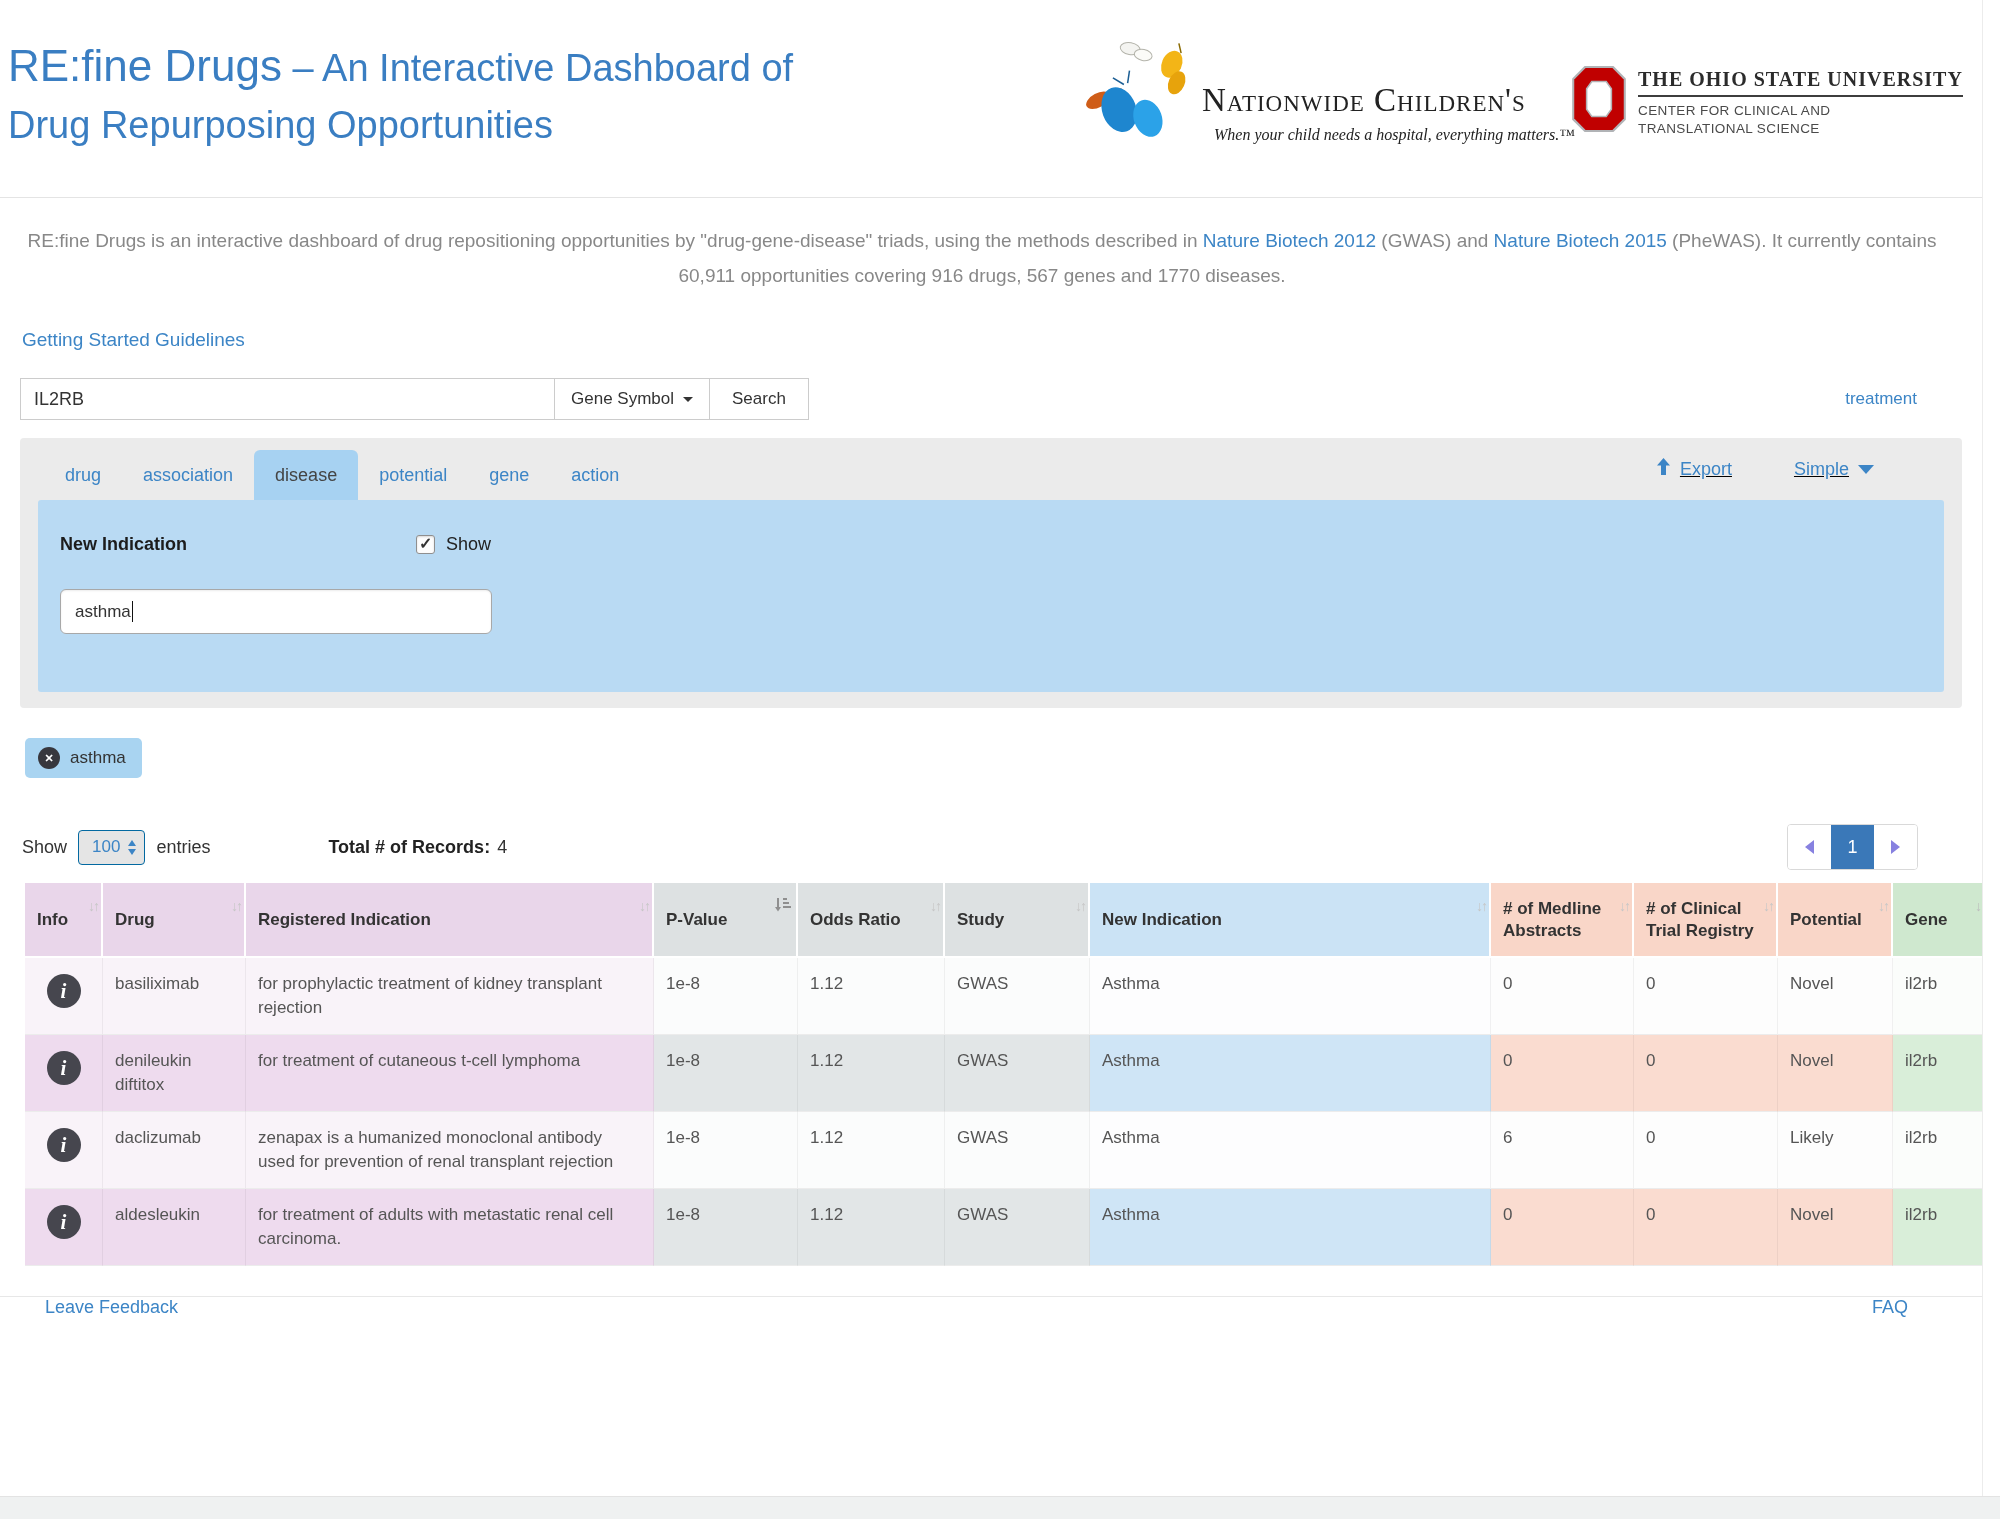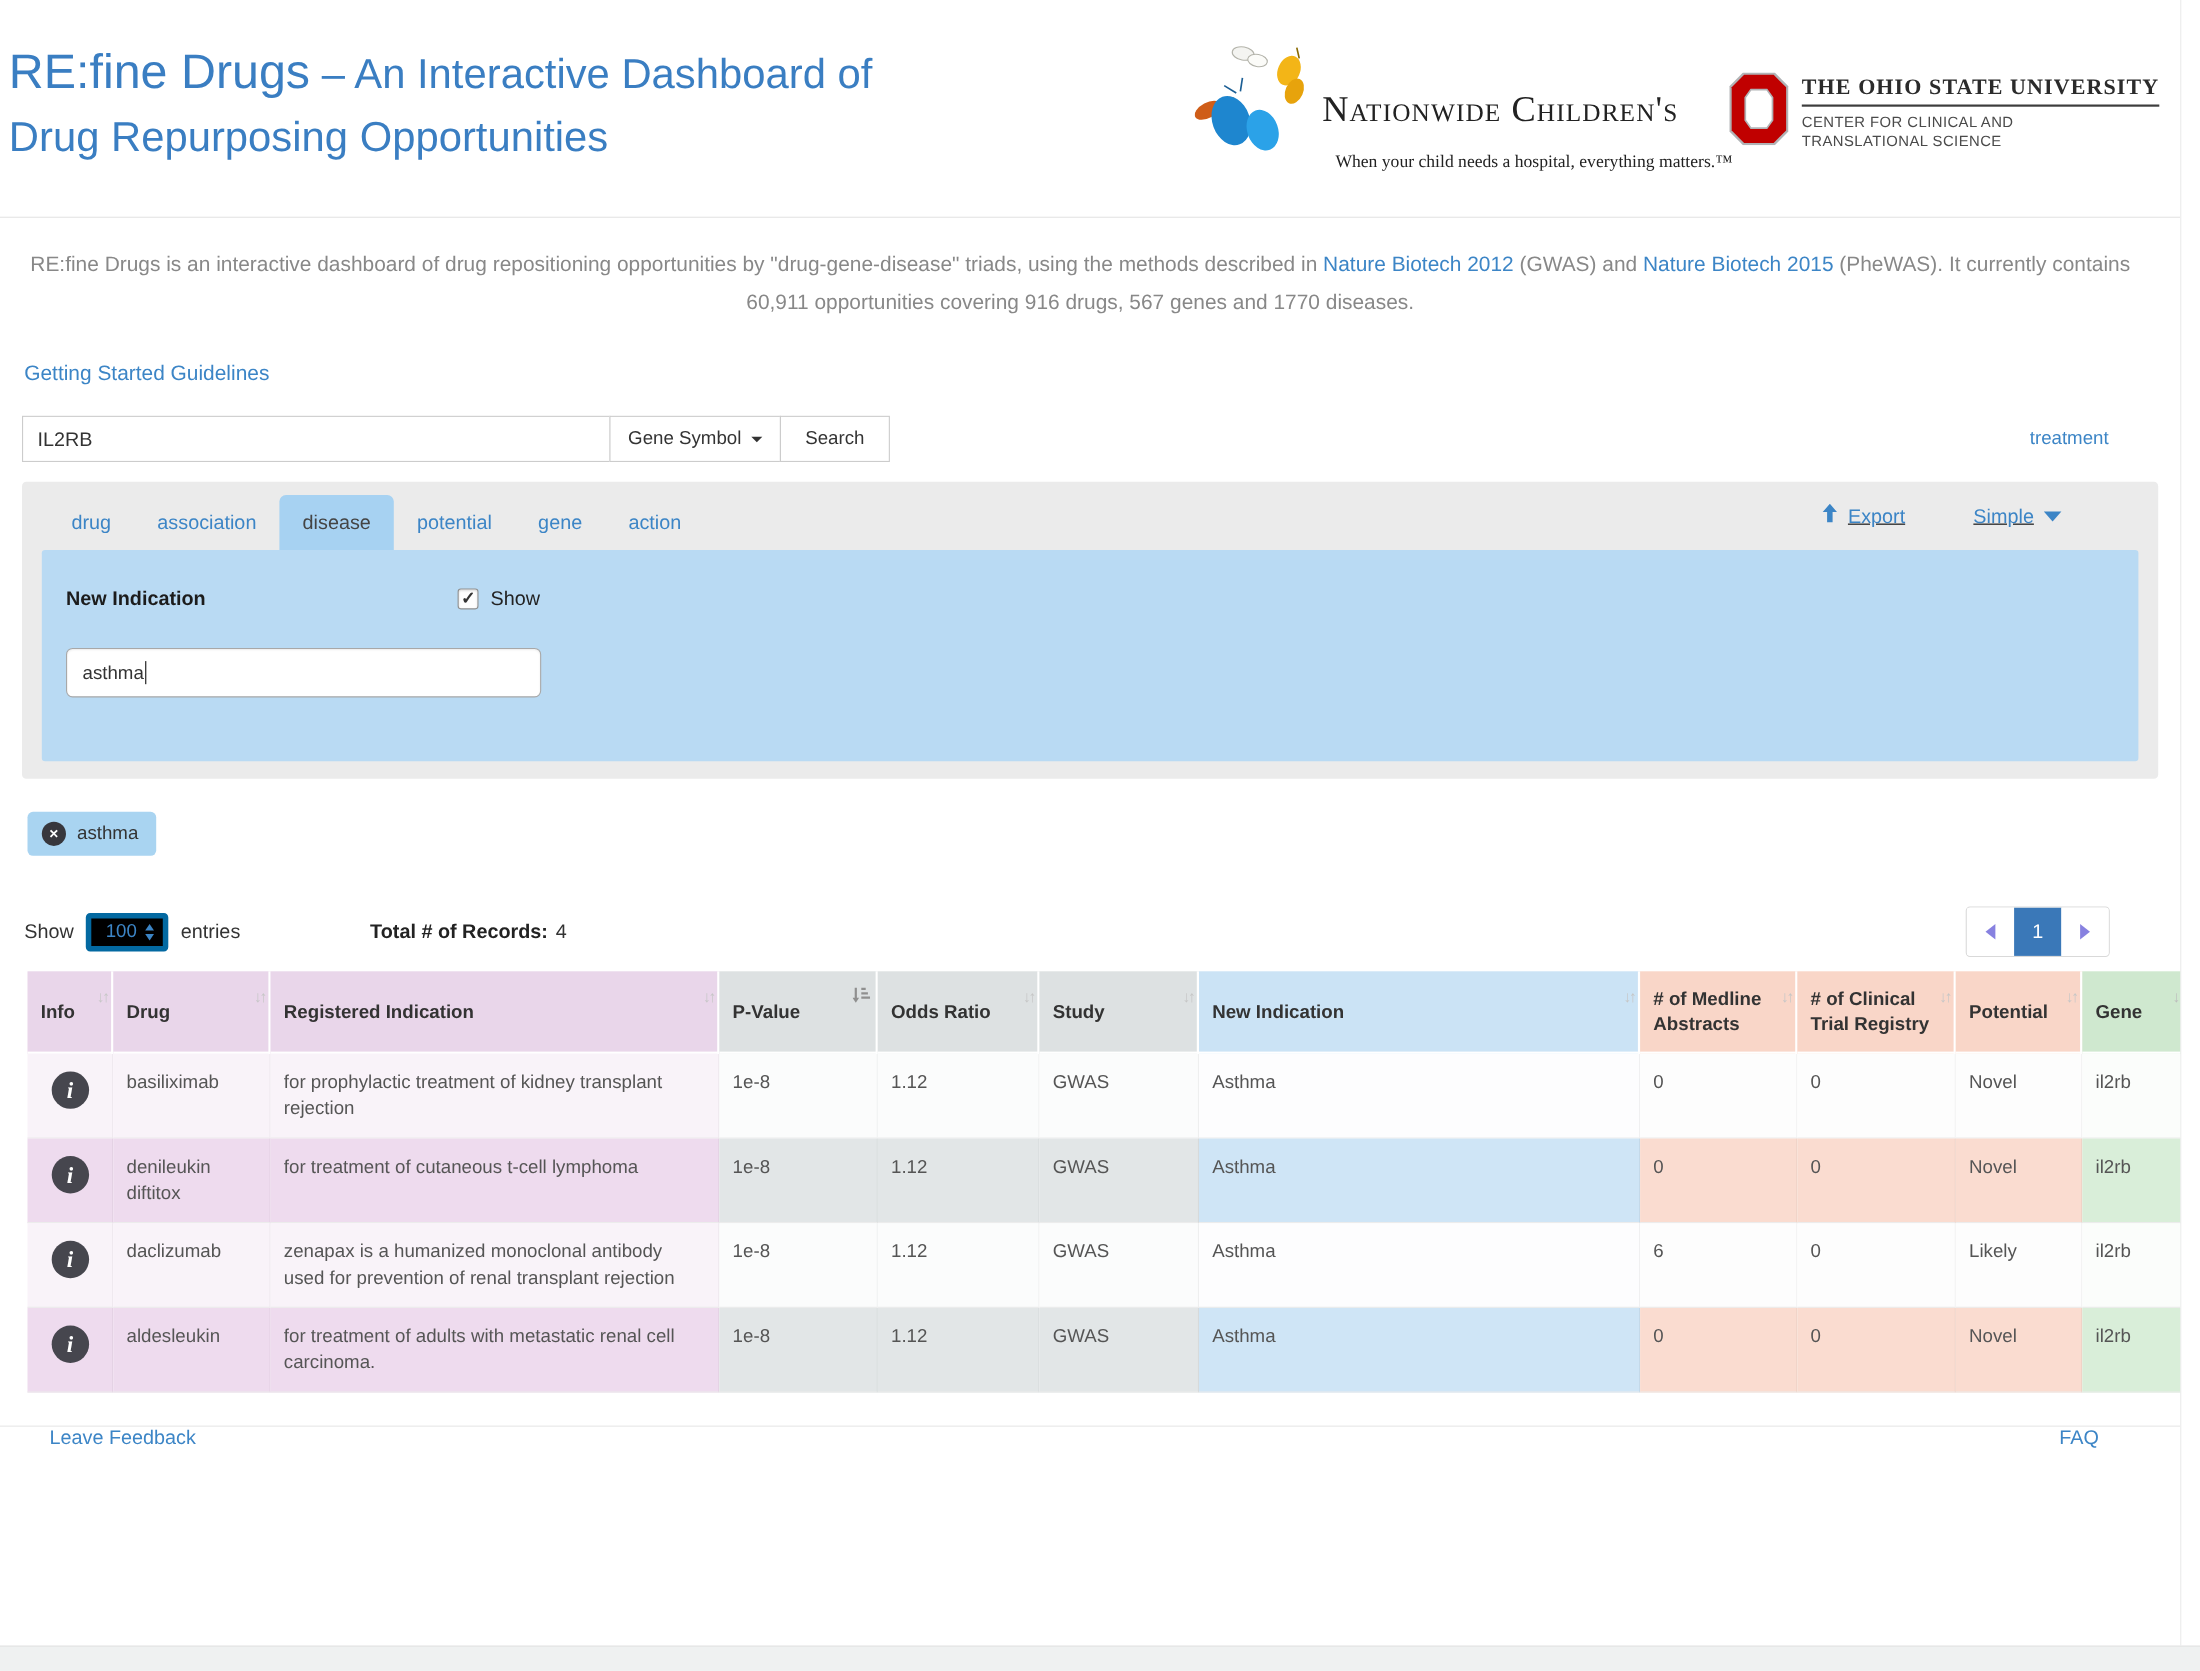--- a/index.html
+++ b/index.html
@@ -11,21 +11,21 @@
   
   .masthead { position:relative; height:198px; border-bottom:1px solid #e4e4e4; }
   .title { position:absolute; left:8px; top:40px; color:#3a7ec2; line-height:1.2; }
   .title .ts { font-size:44px; font-weight:500; }
   .title .tr { font-size:38px; font-weight:400; }
   .title .t2 { font-size:38px; font-weight:400; margin-top:10px; }
 
   .nch-logo { position:absolute; left:1086px; top:30px; display:flex; }
   .nch-text { margin-left:4px; margin-top:52px; }
   .nch-name { font-family:"Liberation Serif", serif; font-variant:small-caps; font-size:33px; color:#222; letter-spacing:1px; white-space:nowrap; }
-  .nch-tag { font-family:"Liberation Serif", serif; font-size:16px; color:#222; margin-top:20px; margin-left:12px; white-space:nowrap; }
+  .nch-tag { font-family:"Liberation Serif", serif; font-style:italic; font-size:16px; color:#222; margin-top:7px; margin-left:12px; white-space:nowrap; }
 
   .osu-logo { position:absolute; left:1572px; top:66px; display:flex; align-items:flex-start; }
   .osu-text { margin-left:12px; margin-top:2px; }
   .osu-l1 { font-family:"Liberation Serif", serif; font-weight:bold; font-size:20px; color:#2b2b2b; letter-spacing:1px; white-space:nowrap; padding-bottom:4px; border-bottom:2px solid #3d3d3d; }
   .osu-l2, .osu-l3 { font-size:13.5px; color:#4a4a4a; letter-spacing:0.4px; line-height:18px; }
   .osu-l2 { margin-top:5px; }
 
   
   .intro { padding:0 40px 0 22px; }
   .para { font-size:19px; color:#888; line-height:35px; max-width:1925px; }
@@ -63,21 +63,21 @@
   .caret-bar { width:1.5px; height:21px; background:#111; margin-left:1px; }
 
   
   .tag { margin:30px 0 0 25px; display:inline-flex; align-items:center; gap:10px; background:#a9d4f1; border-radius:5px; padding:9px 16px 9px 13px; font-size:17px; color:#333; cursor:pointer; }
   .tag-x { width:22px; height:22px; border-radius:50%; background:#37373d; color:#fff; display:flex; align-items:center; justify-content:center; font-size:11px; font-weight:bold; }
   .tag-x::before { content:"✕"; }
 
   
   .controls-row { margin:46px 20px 0 22px; display:flex; justify-content:space-between; align-items:center; }
   .ctrl-left { display:flex; align-items:center; font-size:18px; color:#333; }
-  .pagesize { margin:0 11px; border:5px solid #0369a1; border-radius:4px; height:35px; background:#000000; display:flex; align-items:center; gap:8px; padding:0 8px 0 13px; cursor:pointer; }
+  .pagesize { margin:0 11px; border:1px solid #0369a1; border-radius:4px; height:35px; background:#e5e5e5; display:flex; align-items:center; gap:8px; padding:0 8px 0 13px; cursor:pointer; }
   .ps-val { color:#3c85c6; font-size:17px; }
   .stepper { display:flex; flex-direction:column; gap:3px; }
   .st-up { width:0; height:0; border-left:4.5px solid transparent; border-right:4.5px solid transparent; border-bottom:6px solid #3c85c6; }
   .st-dn { width:0; height:0; border-left:4.5px solid transparent; border-right:4.5px solid transparent; border-top:6px solid #3c85c6; }
   .total { margin-left:118px; display:flex; gap:7px; align-items:center; }
   .total-label { font-weight:bold; color:#222; }
   .total-value { color:#333; }
   .pagination { display:flex; border:1px solid #d9d9d9; border-radius:4px; overflow:hidden; margin-right:44px; }
   .pg-btn { width:43px; height:44px; background:#fff; display:flex; align-items:center; justify-content:center; cursor:pointer; }
   .tri-l { width:0; height:0; border-top:7px solid transparent; border-bottom:7px solid transparent; border-right:9px solid #8781e0; }

